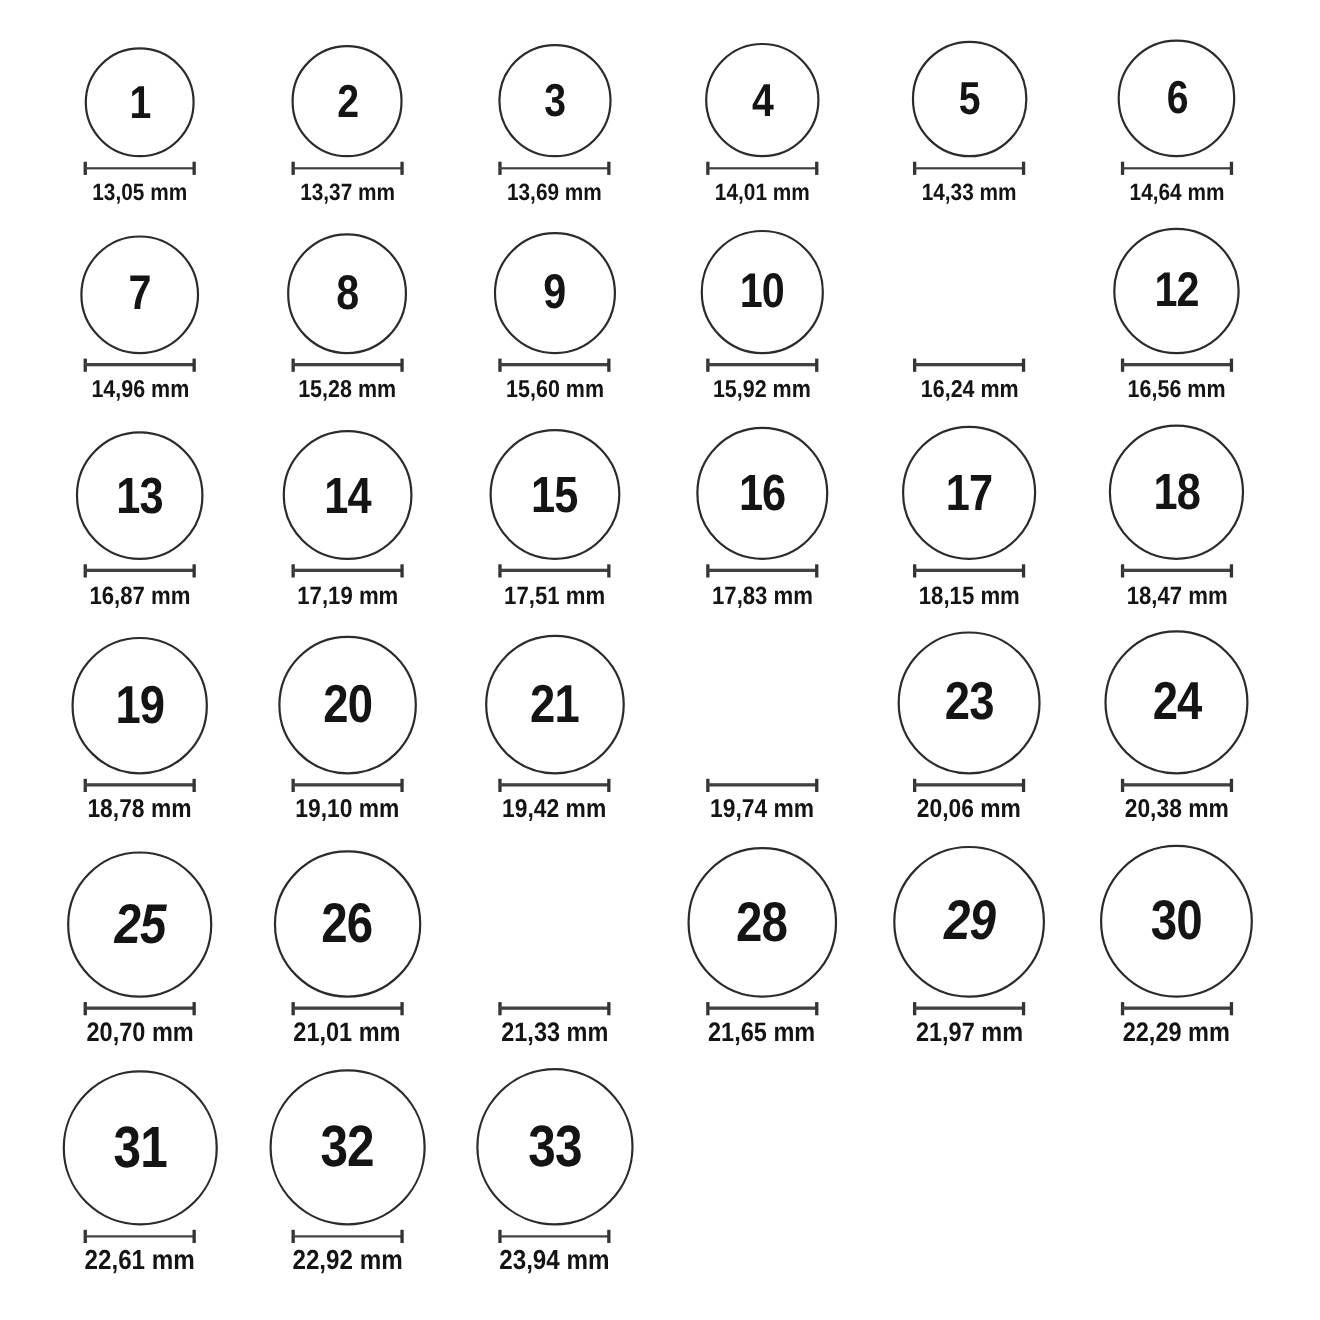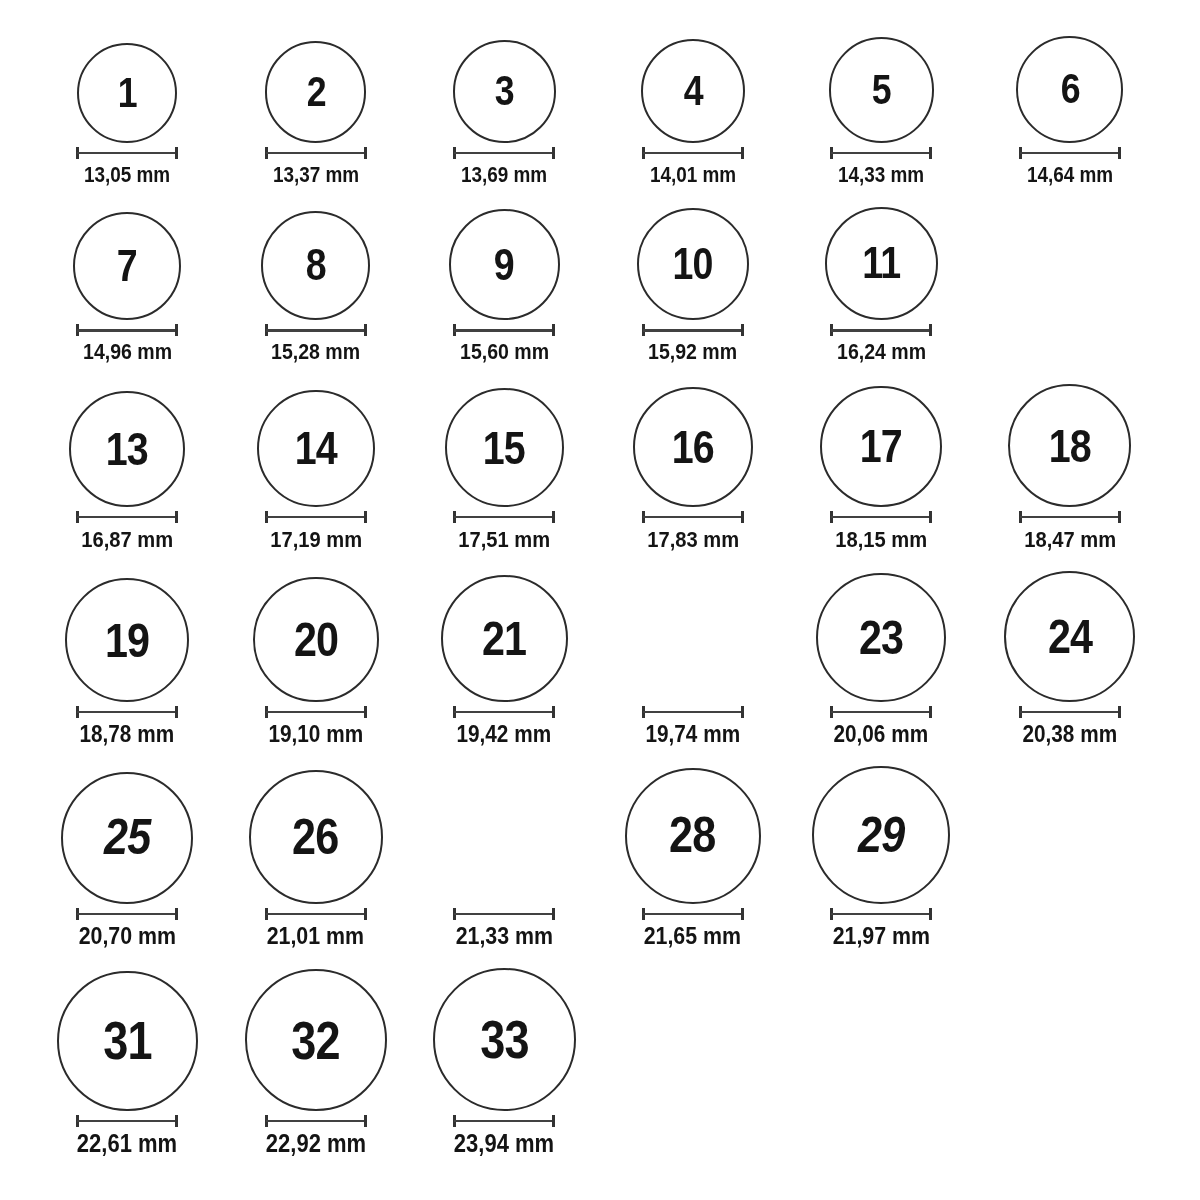--- a/index.html
+++ b/index.html
@@ -181,29 +181,37 @@
           <span class="num" style="font-size: 44.2px;">10</span>
         </div>
         <div class="measure">
           <div class="tick left"></div>
           <div class="bar"></div>
           <div class="tick right"></div>
         </div>
         <div class="size-label" style="font-size: 22.2px;">15,92 mm</div>
       </div>
       <div class="cell">
-        <div class="ring" style="width: 113.5px; height: 113.5px;">
-          <span class="num" style="font-size: 44.2px;">11</span>
-        </div>
         <div class="measure">
           <div class="tick left"></div>
           <div class="bar"></div>
           <div class="tick right"></div>
         </div>
         <div class="size-label" style="font-size: 22.2px;">16,24 mm</div>
+      </div>
+      <div class="cell">
+        <div class="ring" style="width: 114.85px; height: 114.85px;">
+          <span class="num" style="font-size: 44.2px;">12</span>
+        </div>
+        <div class="measure">
+          <div class="tick left"></div>
+          <div class="bar"></div>
+          <div class="tick right"></div>
+        </div>
+        <div class="size-label" style="font-size: 22.2px;">16,56 mm</div>
       </div>
     </div>
     <div class="row">
       <div class="cell">
         <div class="ring" style="width: 116.2px; height: 116.2px;">
           <span class="num" style="font-size: 46.4px;">13</span>
         </div>
         <div class="measure">
           <div class="tick left"></div>
           <div class="bar"></div>
@@ -377,20 +385,31 @@
       <div class="cell">
         <div class="ring" style="width: 137.8px; height: 137.8px; font-style: italic;">
           <span class="num" style="font-size: 50.8px;">29</span>
         </div>
         <div class="measure">
           <div class="tick left"></div>
           <div class="bar"></div>
           <div class="tick right"></div>
         </div>
         <div class="size-label" style="font-size: 24.3px;">21,97 mm</div>
+      </div>
+      <div class="cell">
+        <div class="ring" style="width: 139.15px; height: 139.15px;">
+          <span class="num" style="font-size: 50.8px;">30</span>
+        </div>
+        <div class="measure">
+          <div class="tick left"></div>
+          <div class="bar"></div>
+          <div class="tick right"></div>
+        </div>
+        <div class="size-label" style="font-size: 24.3px;">22,29 mm</div>
       </div>
     </div>
     <div class="row">
       <div class="cell">
         <div class="ring" style="width: 140.5px; height: 140.5px;">
           <span class="num" style="font-size: 53px;">31</span>
         </div>
         <div class="measure">
           <div class="tick left"></div>
           <div class="bar"></div>

